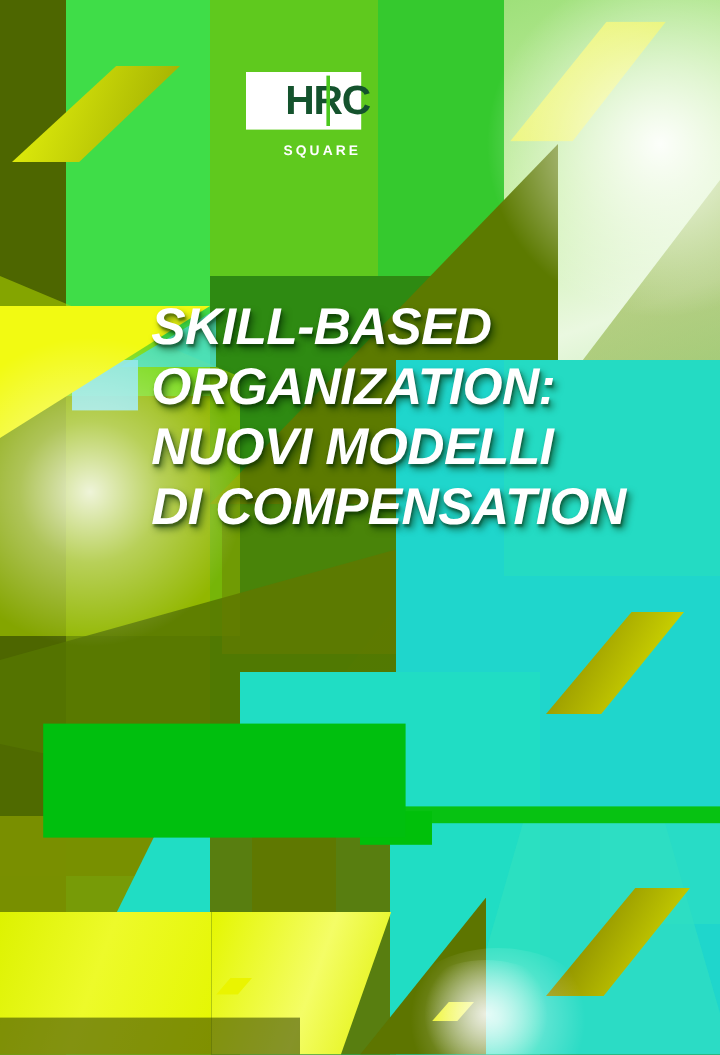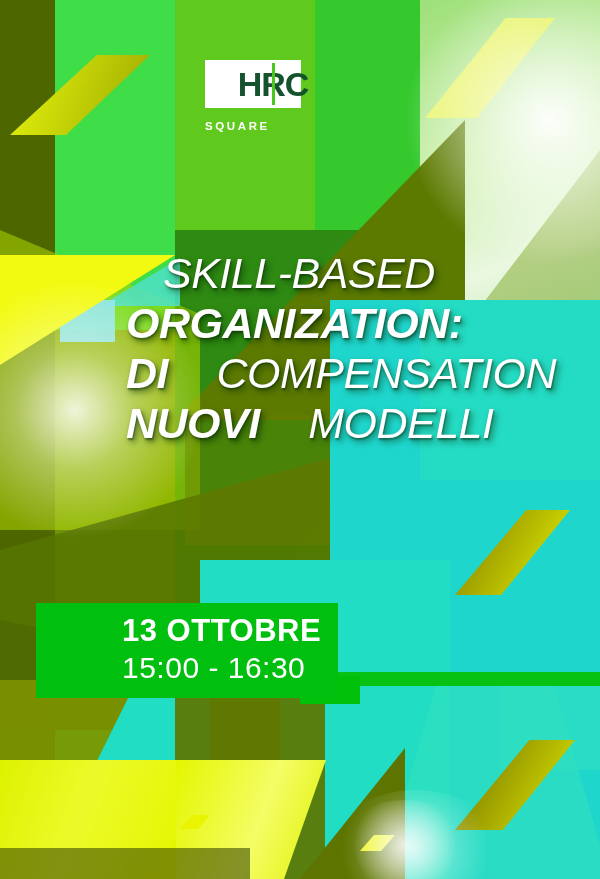--- a/index.html
+++ b/index.html
@@ -124,41 +124,41 @@
     font-family:"Liberation Sans", sans-serif;
     font-weight:700; font-size:34px; letter-spacing:-1px;
     color:#14532d; line-height:1;margin-left:40px;
   }
   .logo-mark .divider{
     position:absolute; right:26px; top:3px; bottom:3px; width:3px; background:#4bc81e;
   }
   .logo-square{
     position:absolute; left:205px; top:120px;
     color:#ffffff; font-weight:700; font-size:11.5px; letter-spacing:2.6px;
-    text-align:left; width:96px;
+    text-align:right; width:96px;
   }
   .logo-tag{
     color:#ffffff; font-weight:700; font-size:13px; line-height:1.25;
     letter-spacing:.6px; padding-top:6px;
     text-transform:uppercase;
   }
 
   
   .title{
     position:absolute; left:126px; top:248px; width:460px;
     color:#ffffff;
     font-style:italic;
     font-size:43px;
     line-height:50px;
     letter-spacing:-0.5px;
     text-shadow:3px 4px 6px rgba(0,40,0,.55), 1px 2px 2px rgba(0,30,0,.45);
   }
   .title .ln{ display:block; white-space:nowrap; }
   .w-light{ font-weight:700; }
-  .w-bold { font-weight:400;margin-left:37px; }
+  .w-bold { font-weight:700; }
 
   
   .date-box{
     position:absolute; left:36px; top:603px; width:302px; height:95px;
     background:#00bf0e;
   }
   .date-text{
     position:absolute; left:122px; top:612px;
     color:#ffffff;
   }
@@ -229,24 +229,20 @@
       <div class="logo-mark">
         <span class="hrc">HRC</span>
         <span class="divider"></span>
       </div>
     </div>
     <div class="logo-square">SQUARE</div>
 
     <div class="title">
       <span class="ln w-bold">SKILL-BASED</span>
       <span class="ln w-light">ORGANIZATION:</span>
+      <span class="ln"><span class="w-light">NUOVI </span><span class="w-bold">MODELLI</span></span>
       <span class="ln"><span class="w-light">DI </span><span class="w-bold">COMPENSATION</span></span>
-      <span class="ln"><span class="w-light">NUOVI </span><span class="w-bold">MODELLI</span></span>
     </div>
 
     <div class="date-box"></div>
-    <div class="date-text">
-      <div class="date-main">13 OTTOBRE</div>
-      <div class="date-time">15:00 - 16:30</div>
-    </div>
 
   </div>
 </div>
 
 </body></html>

